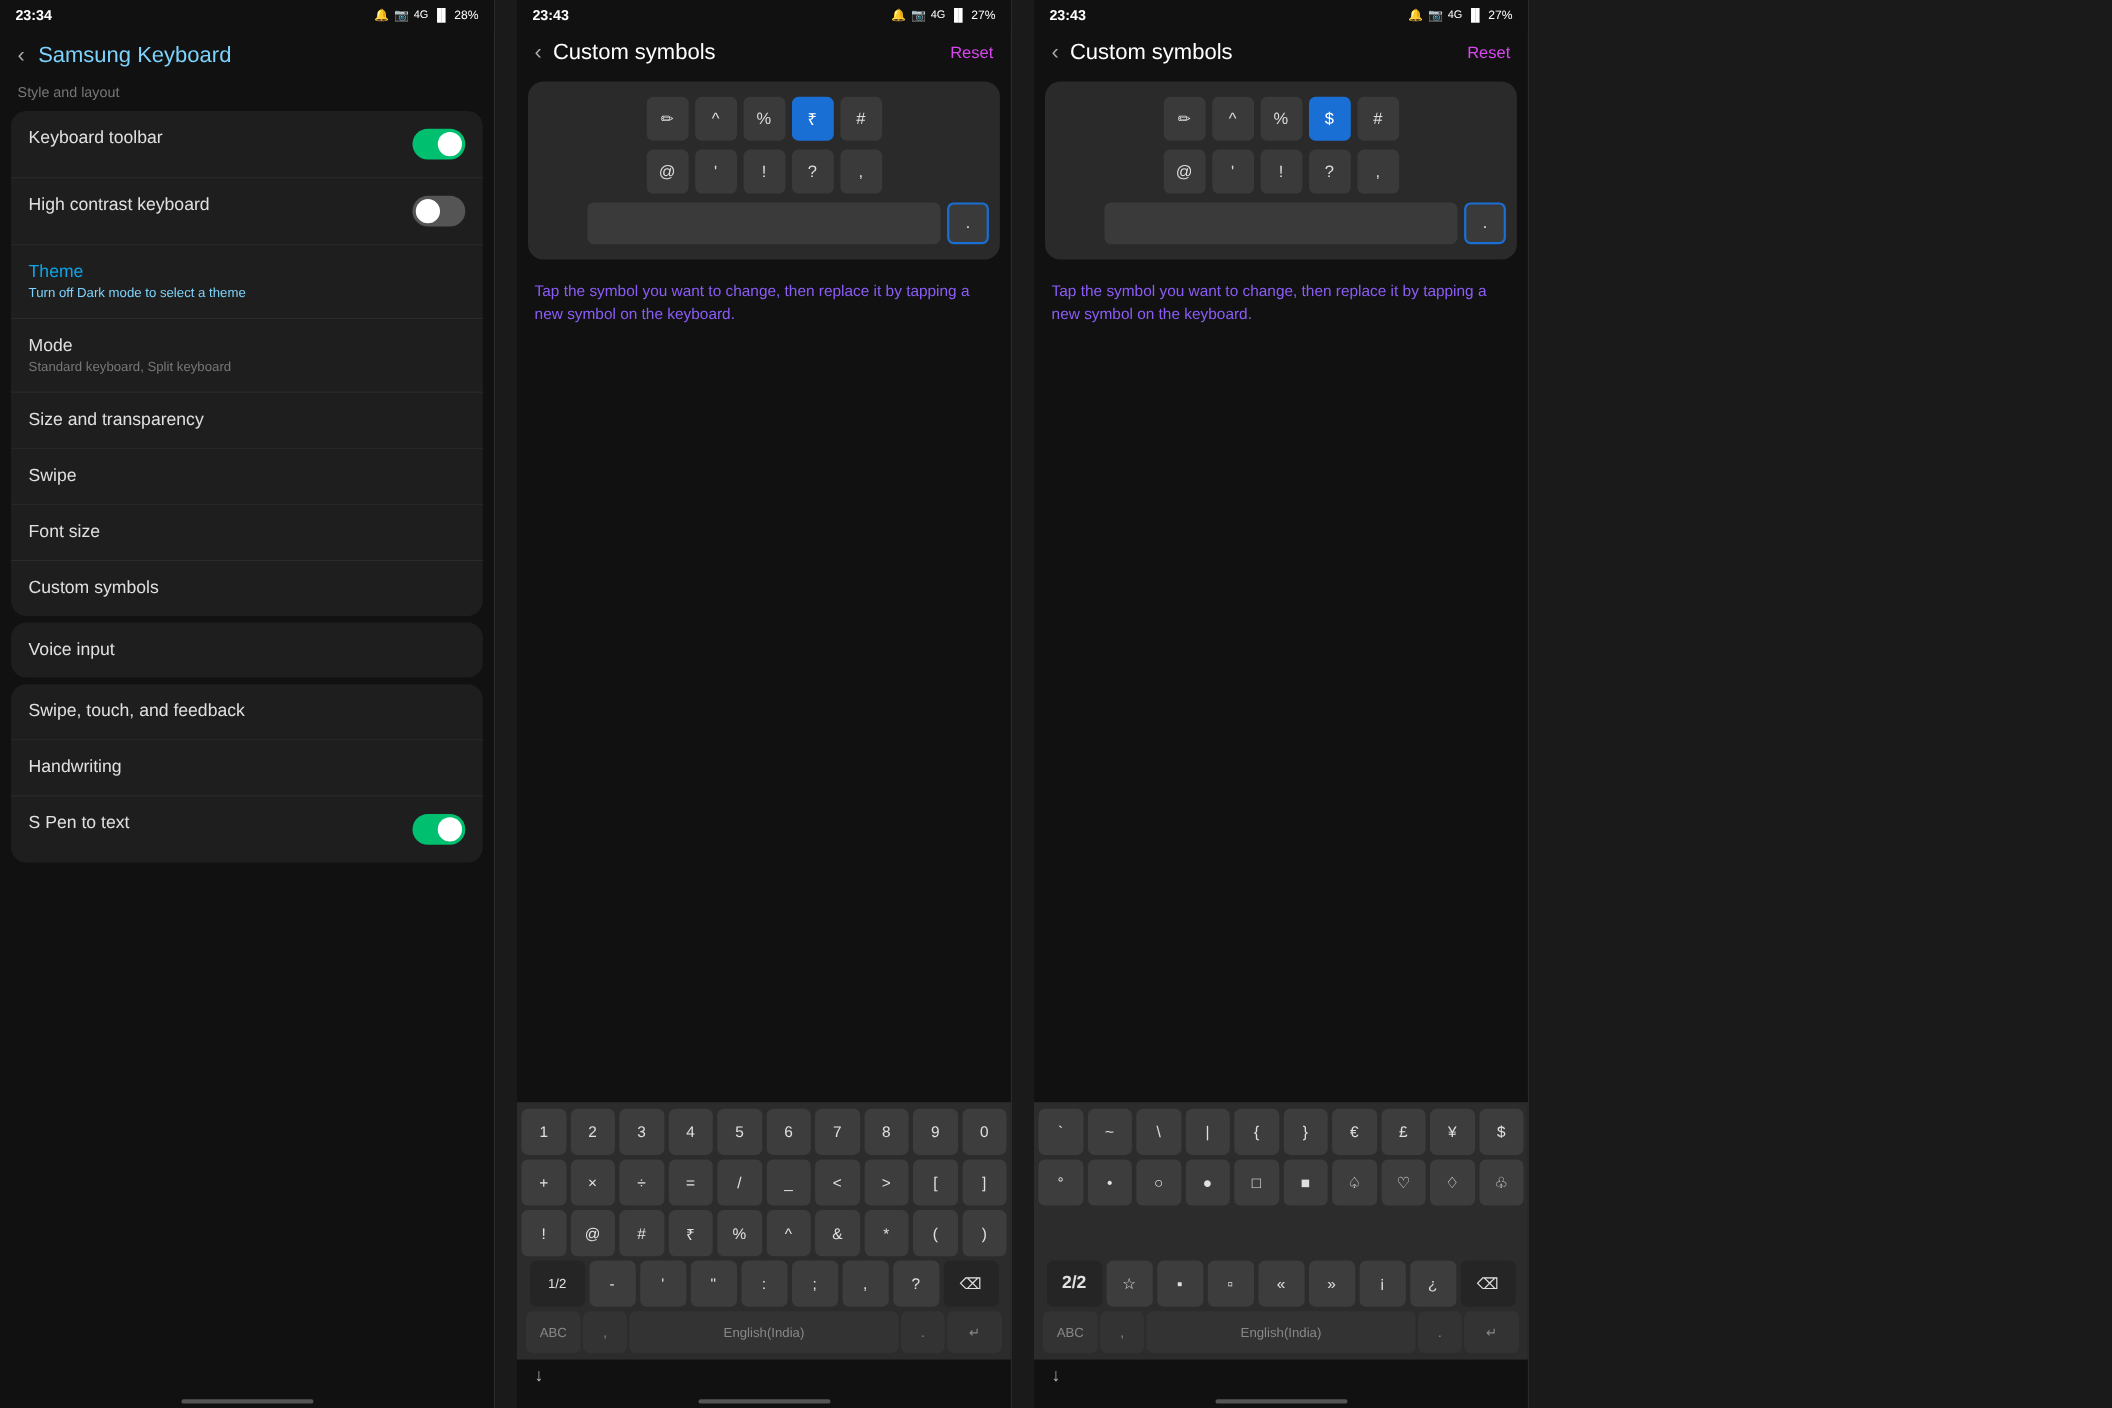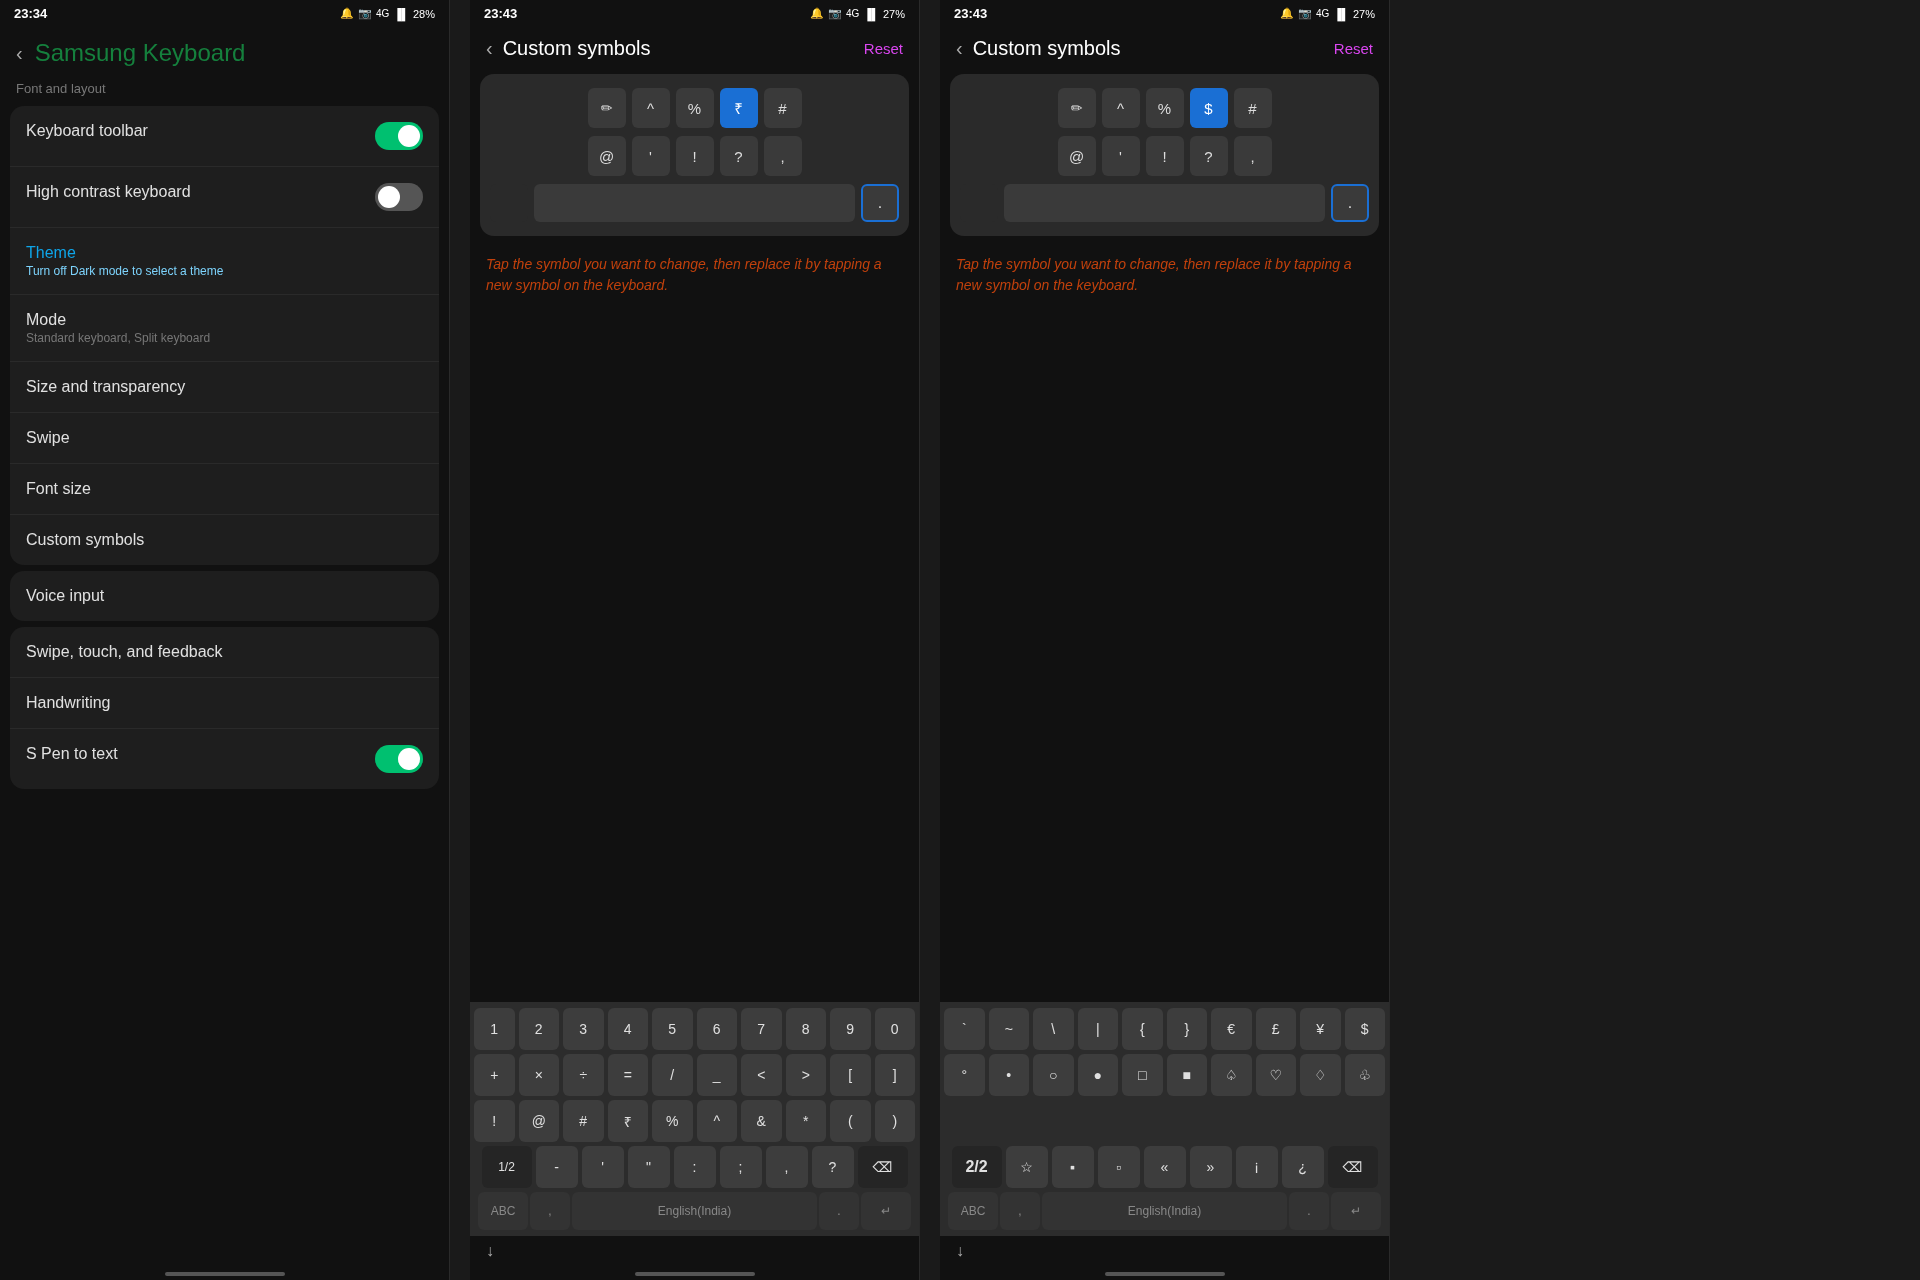--- a/index.html
+++ b/index.html
@@ -54,22 +54,22 @@
       align-items: center;
       padding: 12px 16px 8px 16px;
       gap: 12px;
     }
     .back-arrow {
       color: #aaa;
       font-size: 20px;
       cursor: pointer;
     }
     .settings-title {
-      color: #15803d;
-      font-size: 24px;
+      color: #7dd3fc;
+      font-size: 20px;
       font-weight: 500;
     }
     .section-label {
       color: #777;
       font-size: 13px;
       padding: 6px 16px 4px 16px;
     }
     .settings-list {
       flex: 1;
       overflow-y: auto;
@@ -212,25 +212,24 @@
       font-size: 16px;
     }
     .preview-small-key {
       width: 38px;
       height: 38px;
       background: #2a2a2a;
       border-radius: 6px;
     }
 
     .symbol-description {
-      color: #c2410c;
+      color: #8b5cf6;
       font-size: 14px;
       padding: 12px 16px;
       line-height: 1.5;
-      font-style: italic;
     }
 
     
     .keyboard-area {
       background: #2c2c2c;
       padding: 6px 4px;
       flex-shrink: 0;
     }
     .kb-row {
       display: flex;
@@ -314,21 +313,21 @@
     </div>
   </div>
 
   <div class="settings-header">
     <span class="back-arrow">‹</span>
     <span class="settings-title">Samsung Keyboard</span>
   </div>
 
   <div class="settings-list">
 
-    <div class="section-label">Font and layout</div>
+    <div class="section-label">Style and layout</div>
 
     <div class="settings-group">
 
       <div class="settings-item">
         <div class="settings-item-left">
           <span class="settings-item-label">Keyboard toolbar</span>
         </div>
         <div class="toggle on">
           <div class="toggle-knob"></div>
         </div>

